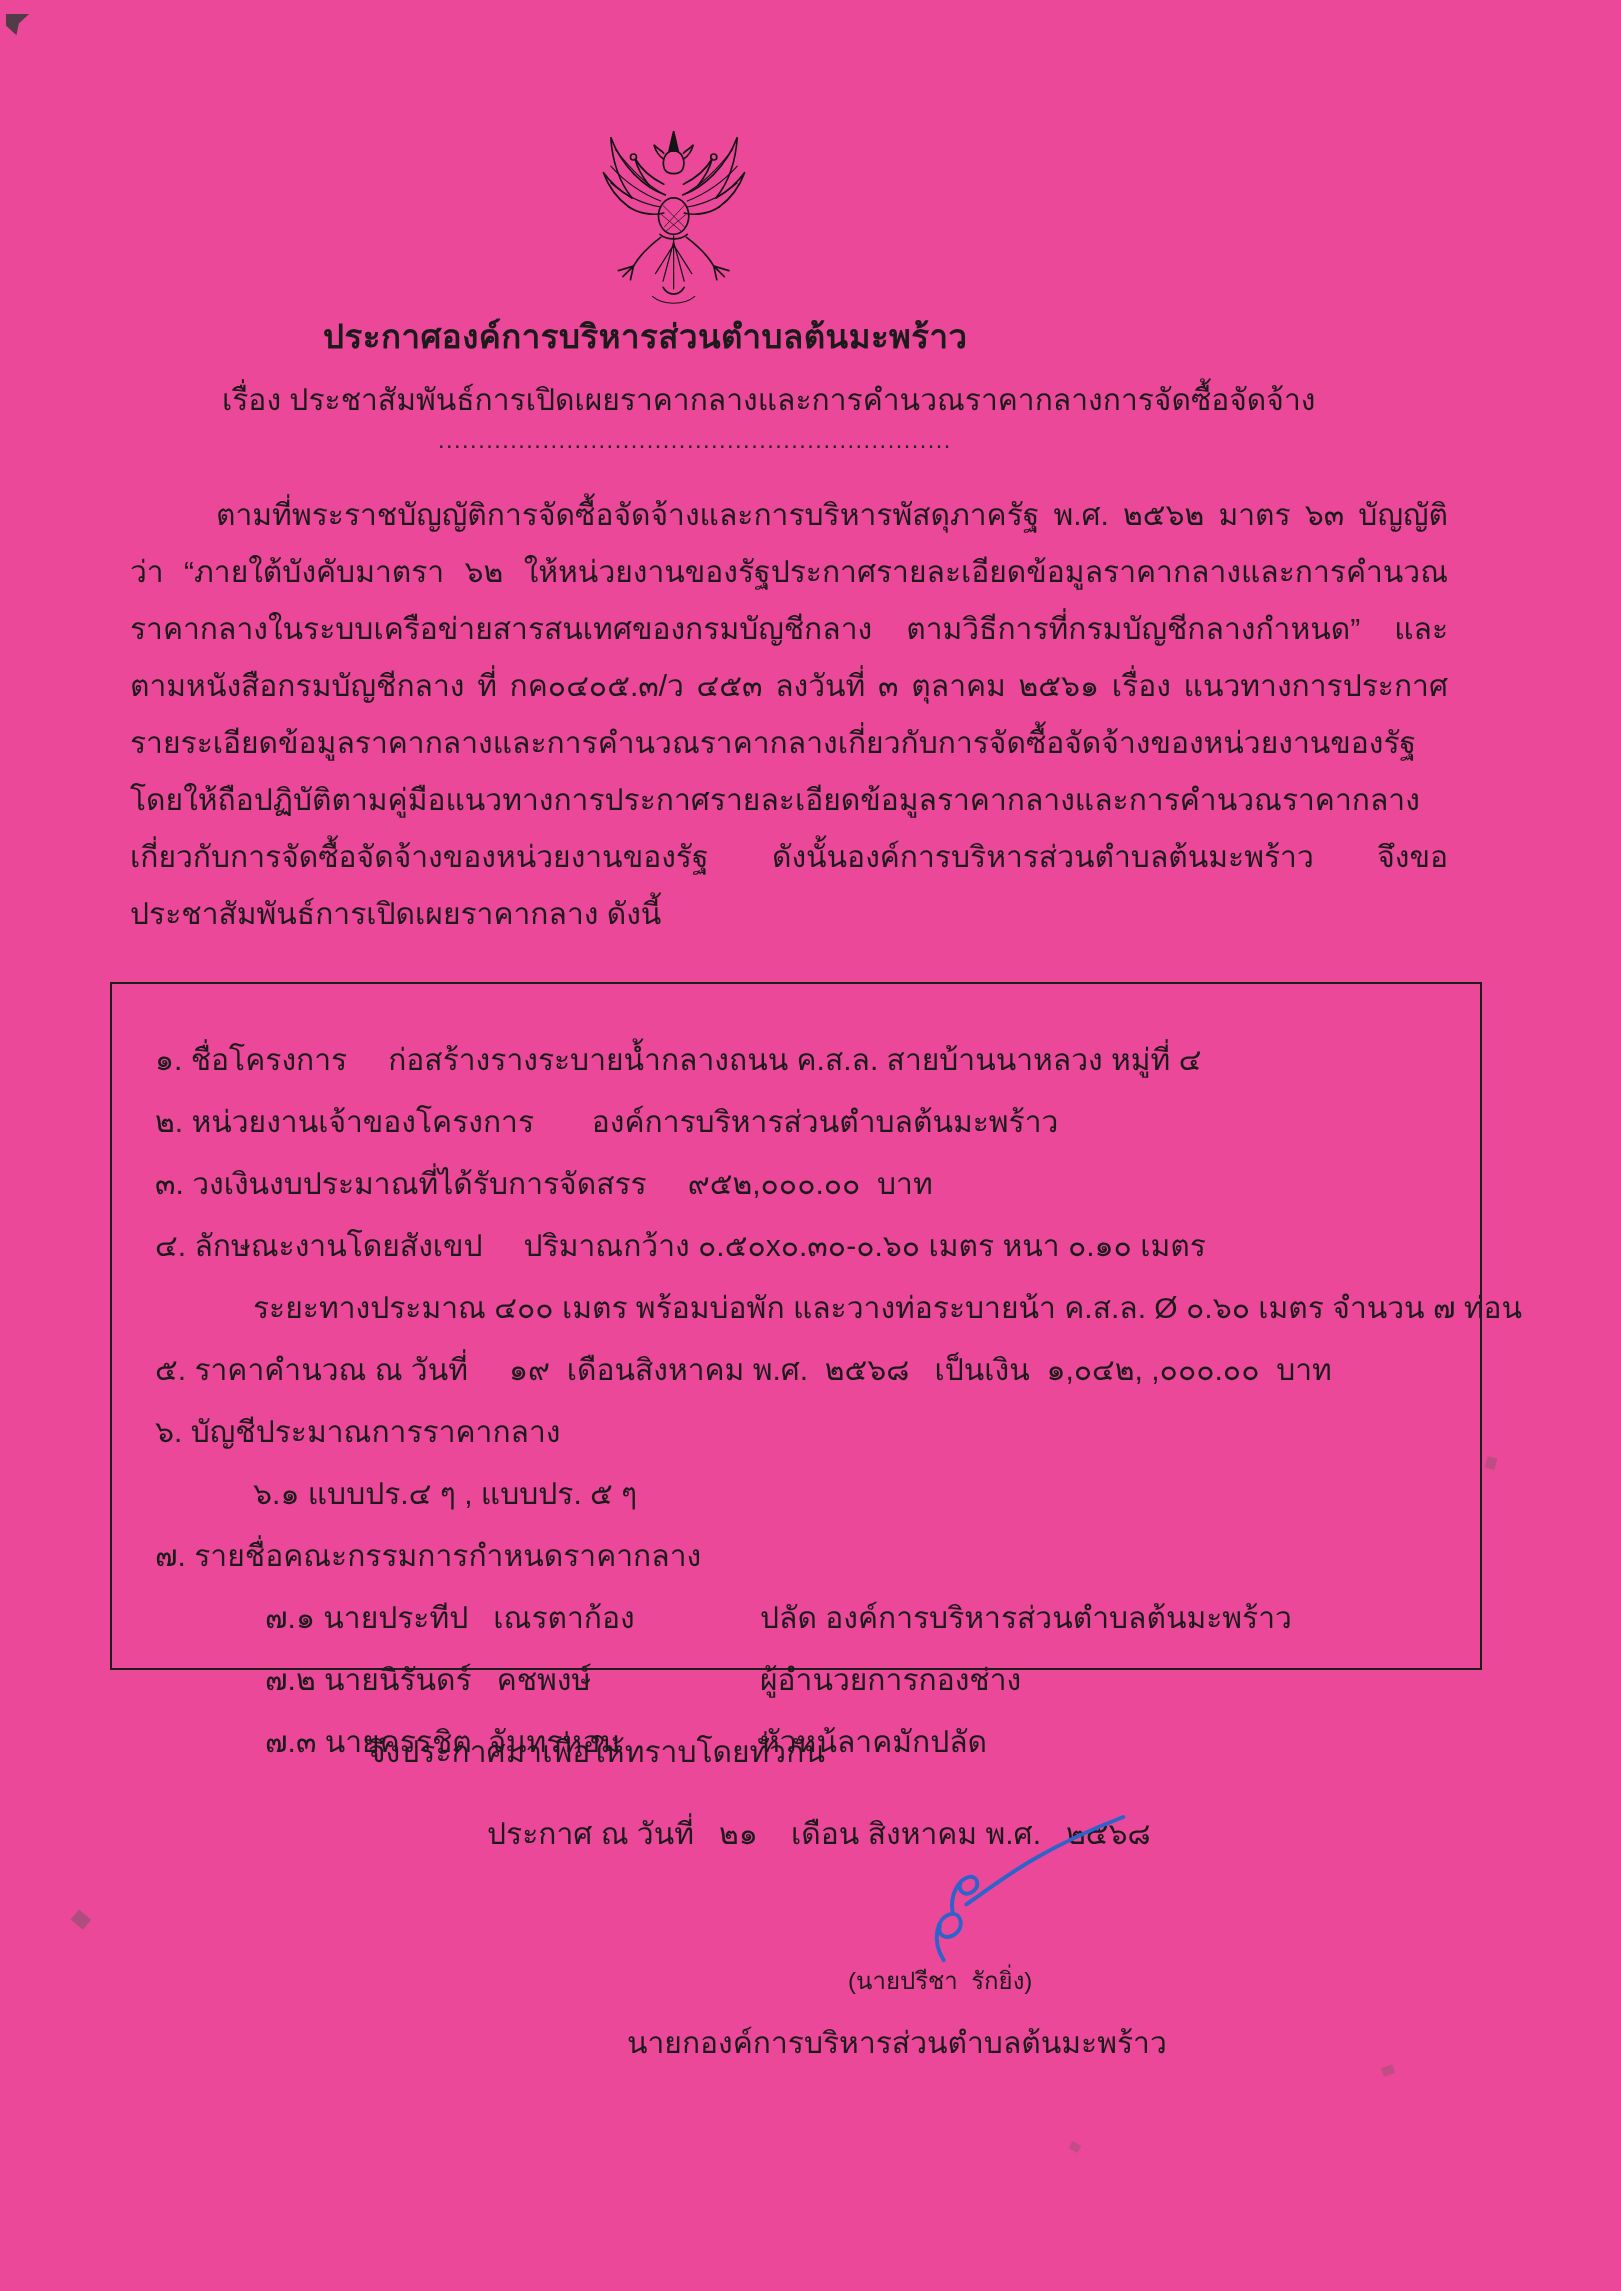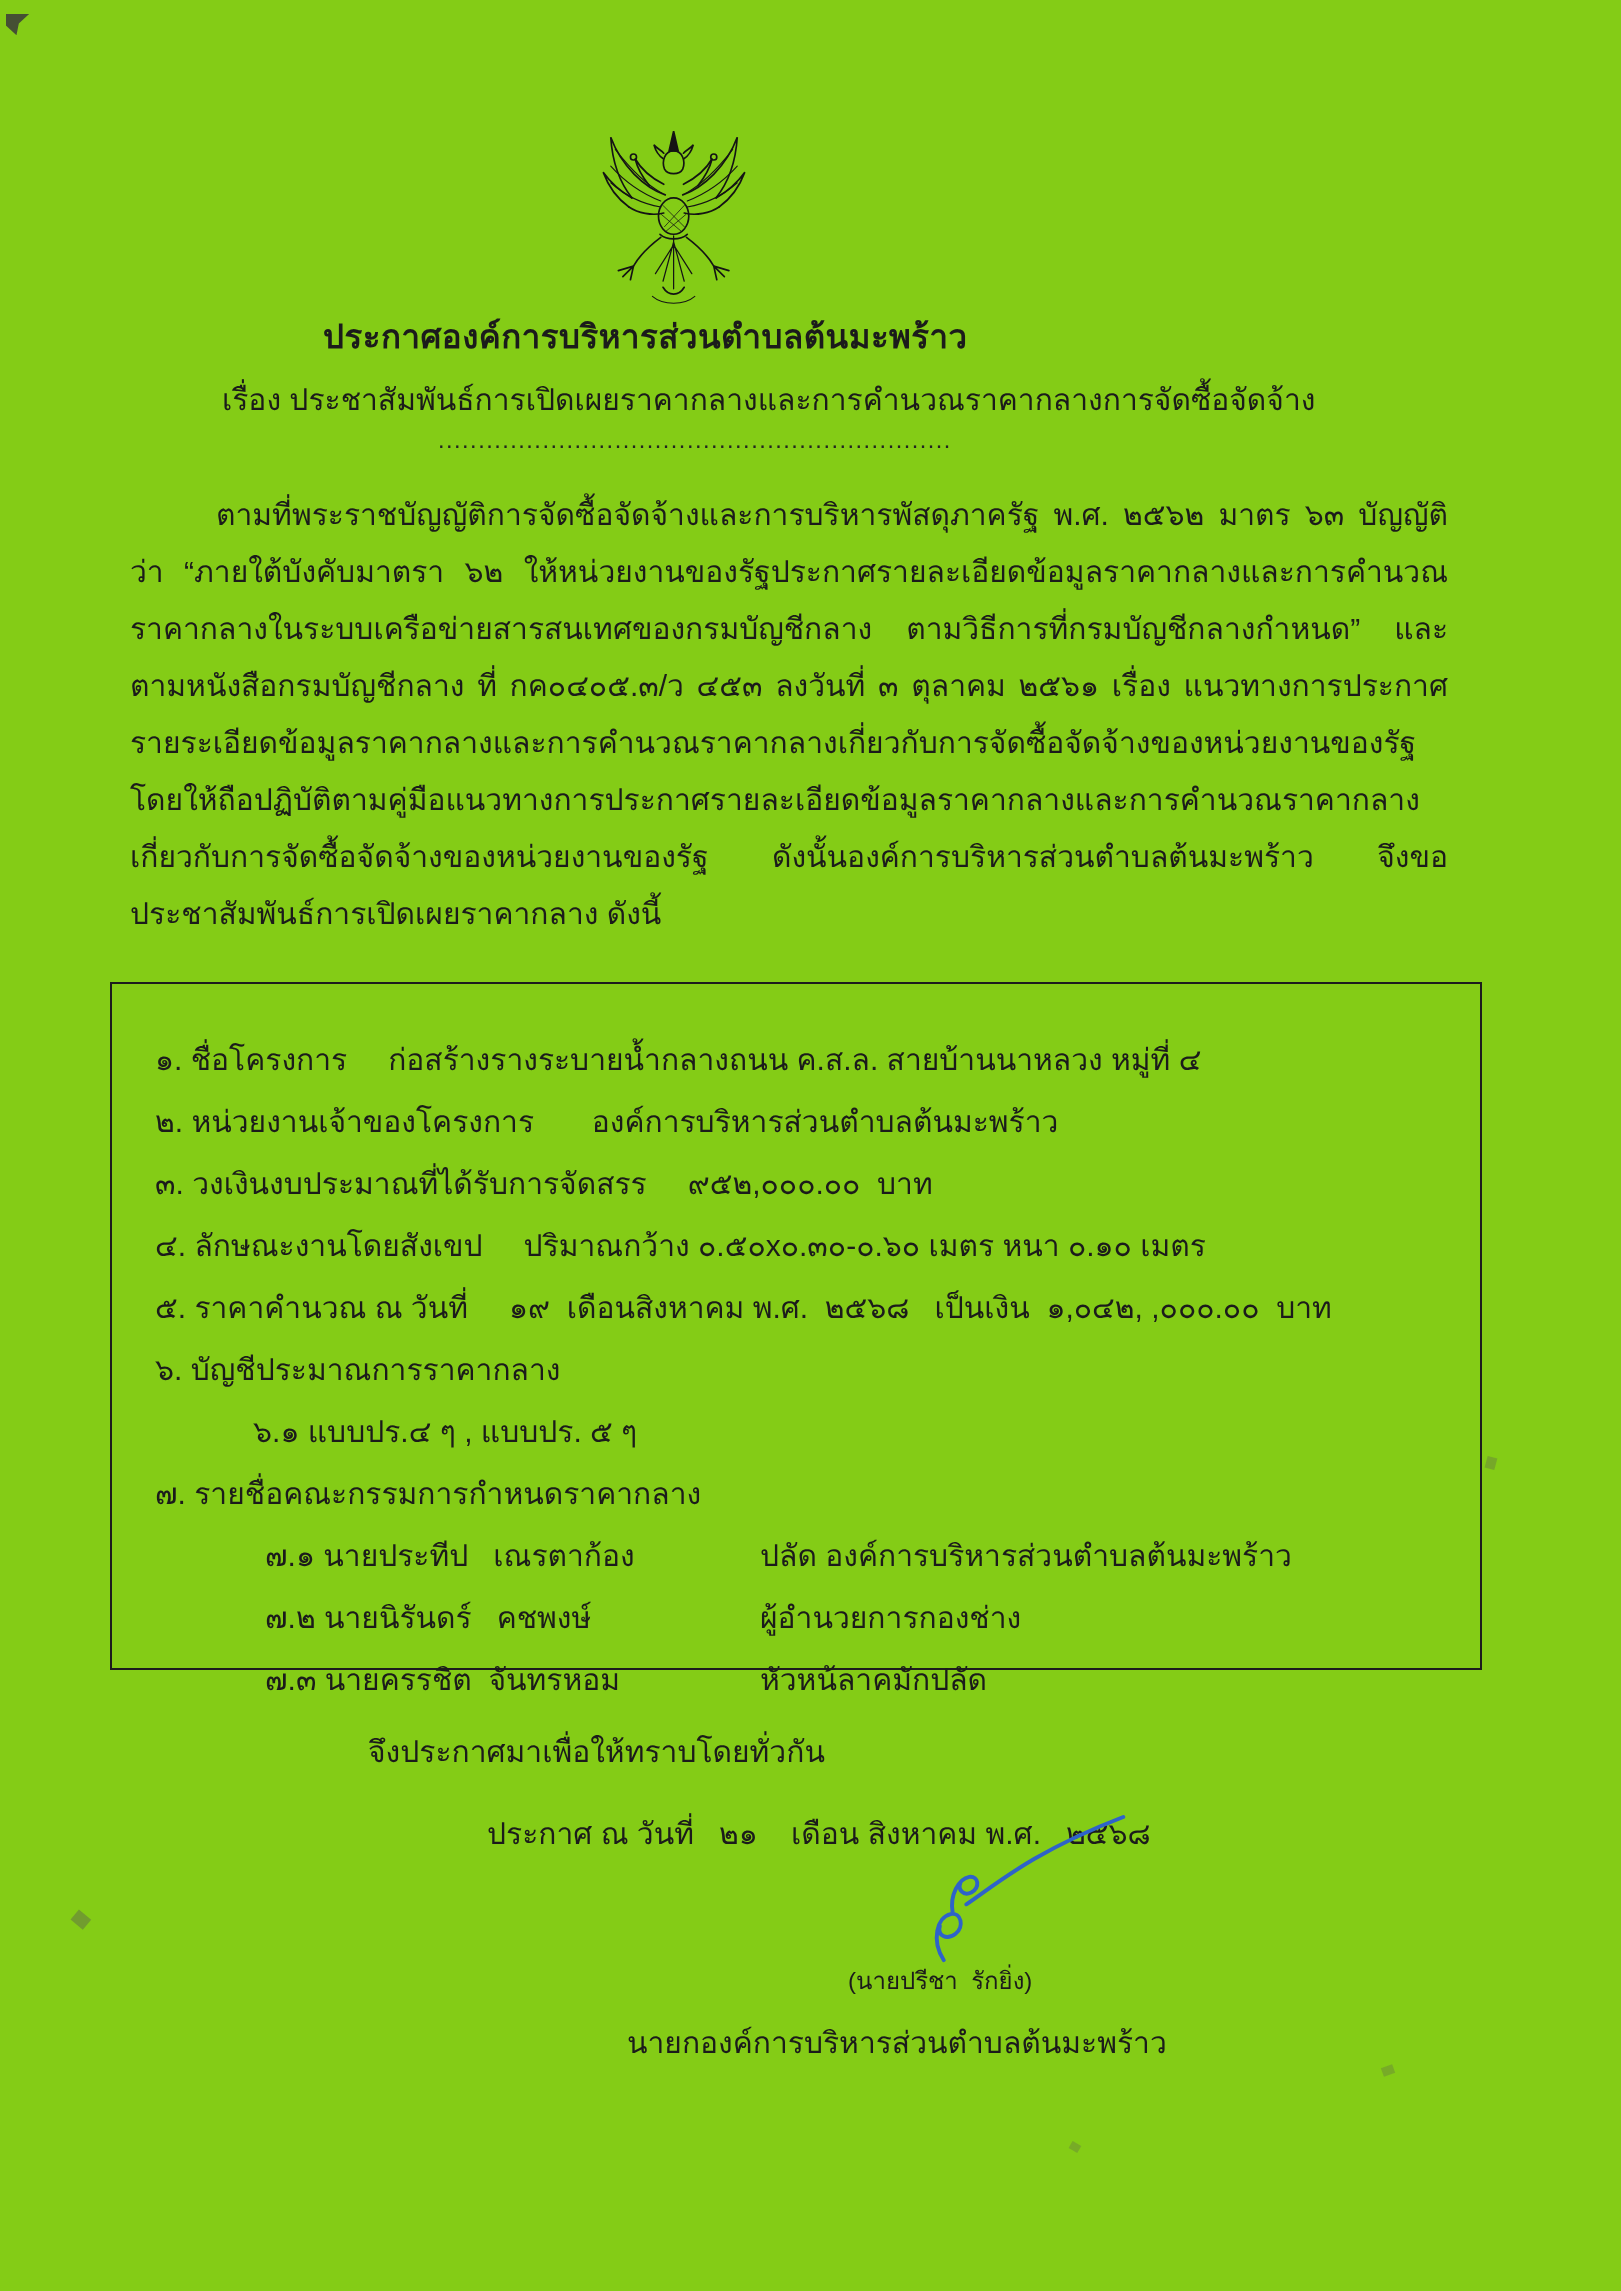--- a/index.html
+++ b/index.html
@@ -1,20 +1,20 @@
 <!DOCTYPE html>
 <html><head>
 <meta charset="utf-8">
 <style>
   html,body{margin:0;padding:0;background:#e8e8e6;}
   .page{
     position:relative;
     width:1621px;height:2292px;
     margin:0 auto;
-    background:#84cc16;
+    background:#ec4899;
     font-family:"Liberation Sans","DejaVu Sans",sans-serif;
     color:#1b1b1b;
     overflow:hidden;
   }
   .abs{position:absolute;}
   
   .emblem{left:585px;top:106px;width:178px;height:227px;}
   
   .doc-title{left:323px;top:310px;font-size:33px;font-weight:bold;letter-spacing:0.5px;white-space:nowrap;}
   .doc-subject{left:222px;top:376px;font-size:30px;white-space:nowrap;}
@@ -116,20 +116,21 @@
     </div>
     <div class="row">
       <span class="lbl">๒. หน่วยงานเจ้าของโครงการ</span><span class="val">  องค์การบริหารส่วนตำบลต้นมะพร้าว</span>
     </div>
     <div class="row">
       <span class="lbl">๓. วงเงินงบประมาณที่ได้รับการจัดสรร</span><span class="val">๙๕๒,๐๐๐.๐๐  บาท</span>
     </div>
     <div class="row">
       <span class="lbl">๔. ลักษณะงานโดยสังเขป</span><span class="val">ปริมาณกว้าง ๐.๕๐x๐.๓๐-๐.๖๐ เมตร หนา ๐.๑๐ เมตร</span>
     </div>
+    <div class="row sub1">ระยะทางประมาณ   ๔๐๐ เมตร พร้อมบ่อพัก และวางท่อระบายน้า ค.ส.ล. Ø ๐.๖๐ เมตร จำนวน ๗ ท่อน</div>
     <div class="row">
       <span class="lbl">๕. ราคาคำนวณ ณ วันที่</span><span class="val">๑๙  เดือนสิงหาคม พ.ศ.  ๒๕๖๘   เป็นเงิน  ๑,๐๔๒, ,๐๐๐.๐๐  บาท</span>
     </div>
     <div class="row">
       <span class="lbl">๖. บัญชีประมาณการราคากลาง</span>
     </div>
     <div class="row sub1">๖.๑ แบบปร.๔ ๆ , แบบปร. ๕ ๆ</div>
     <div class="row">
       <span class="lbl">๗. รายชื่อคณะกรรมการกำหนดราคากลาง</span>
     </div>

